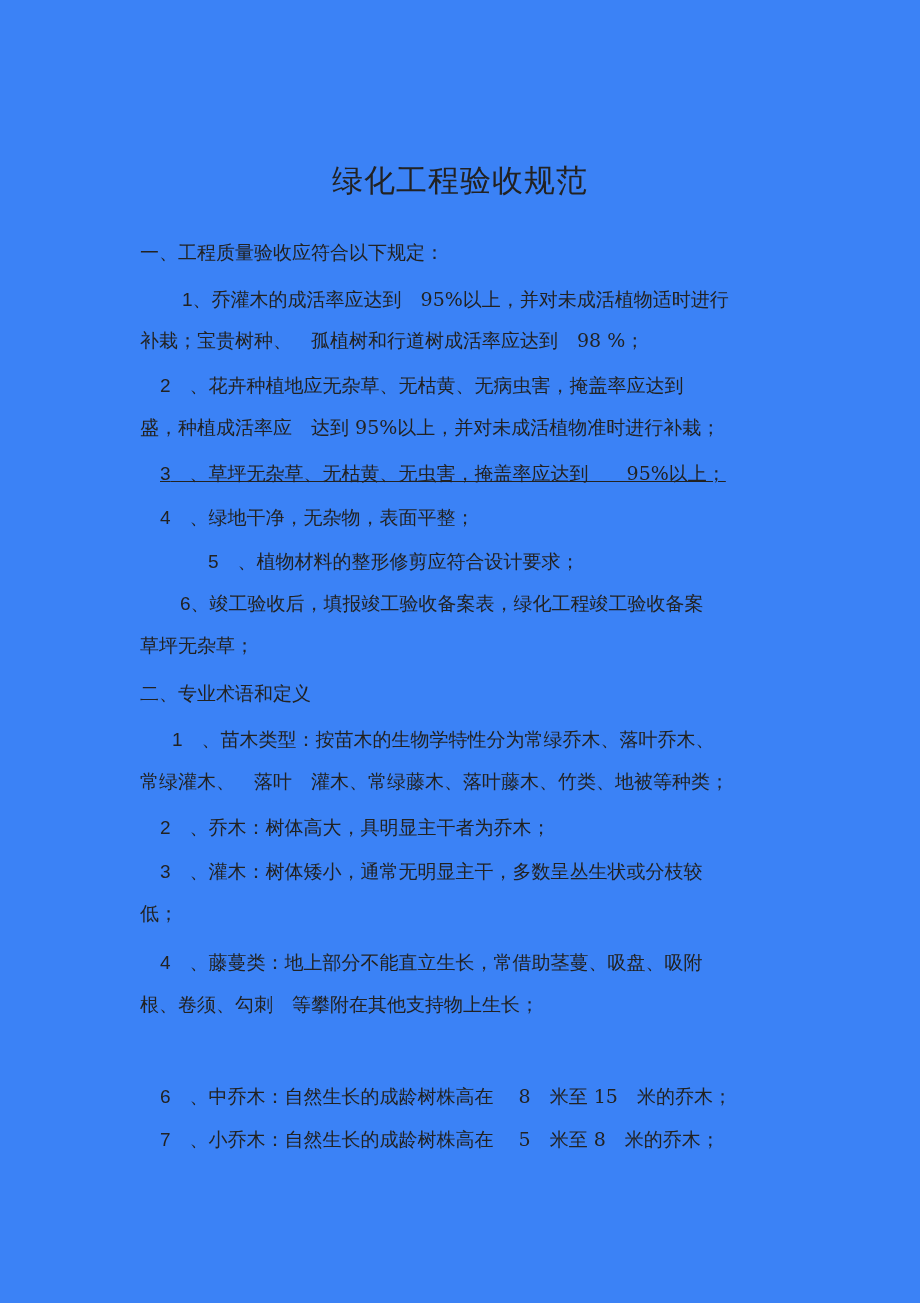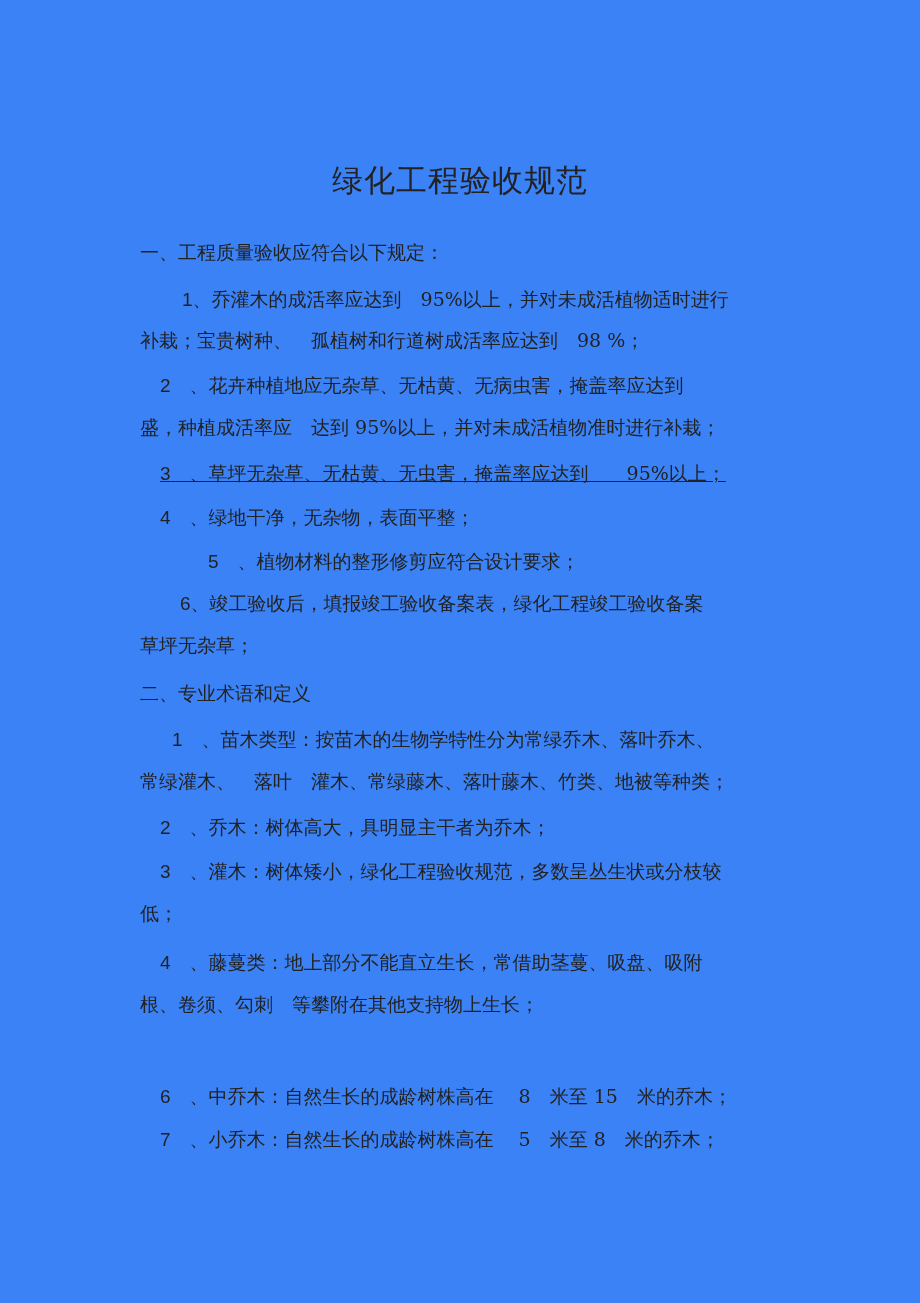--- a/index.html
+++ b/index.html
@@ -34,21 +34,21 @@
   <div class="line" style="top:589px;left:180px;"><span class="num">6</span><span>、竣工验收后，填报竣工验收备案表，绿化工程竣工验收备案</span></div>
   <div class="line" style="top:631px;">草坪无杂草；</div>
 
   <div class="line" style="top:679px;">二、专业术语和定义</div>
 
   <div class="line" style="top:725px;left:172px;"><span class="num">1</span><span>　、苗木类型：按苗木的生物学特性分为常绿乔木、落叶乔木、</span></div>
   <div class="line" style="top:767px;">常绿灌木、　落叶　灌木、常绿藤木、落叶藤木、竹类、地被等种类；</div>
 
   <div class="line" style="top:813px;left:160px;"><span class="num">2</span><span>　、乔木：树体高大，具明显主干者为乔木；</span></div>
 
-  <div class="line" style="top:857px;left:160px;"><span class="num">3</span><span>　、灌木：树体矮小，绿化工程验收规范，多数呈丛生状或分枝较</span></div>
+  <div class="line" style="top:857px;left:160px;"><span class="num">3</span><span>　、灌木：树体矮小，通常无明显主干，多数呈丛生状或分枝较</span></div>
   <div class="line" style="top:899px;">低；</div>
 
   <div class="line" style="top:948px;left:160px;"><span class="num">4</span><span>　、藤蔓类：地上部分不能直立生长，常借助茎蔓、吸盘、吸附</span></div>
   <div class="line" style="top:990px;">根、卷须、勾刺　等攀附在其他支持物上生长；</div>
 
 
   <div class="line" style="top:1082px;left:160px;"><span class="num">6</span><span>　、中乔木：自然生长的成龄树株高在　 8　米至 15　米的乔木；</span></div>
 
   <div class="line" style="top:1125px;left:160px;"><span class="num">7</span><span>　、小乔木：自然生长的成龄树株高在　 5　米至 8　米的乔木；</span></div>
 </div>

